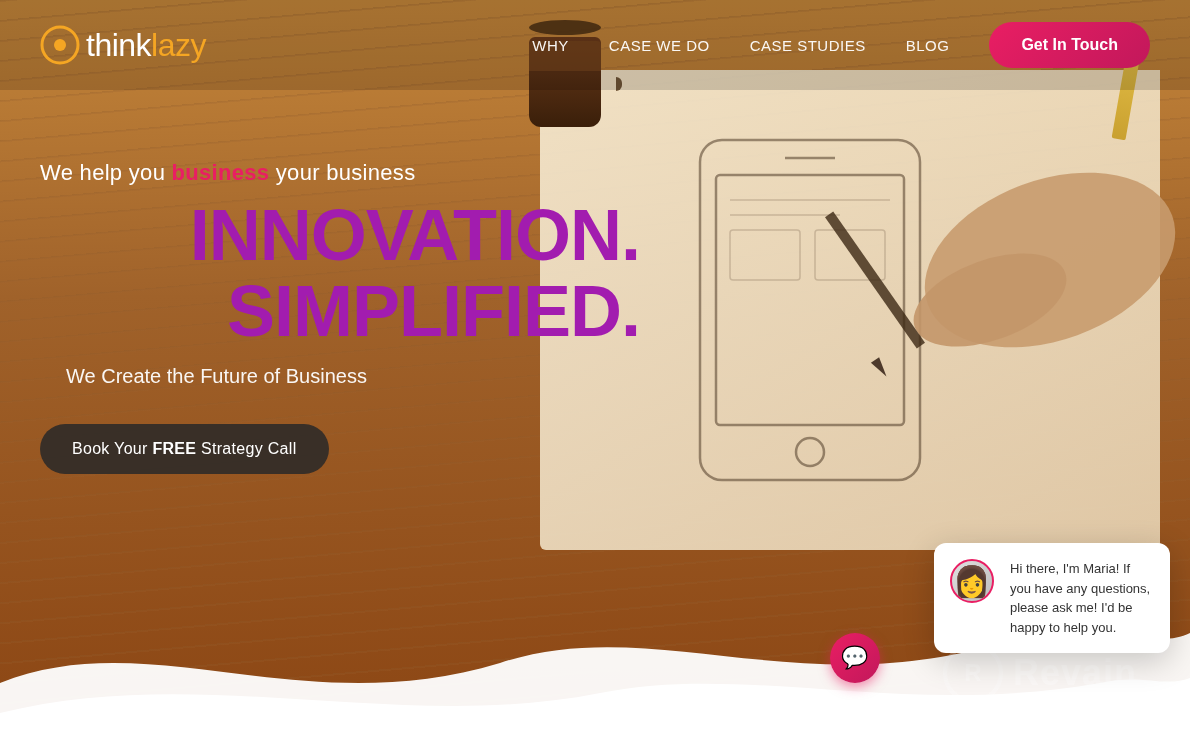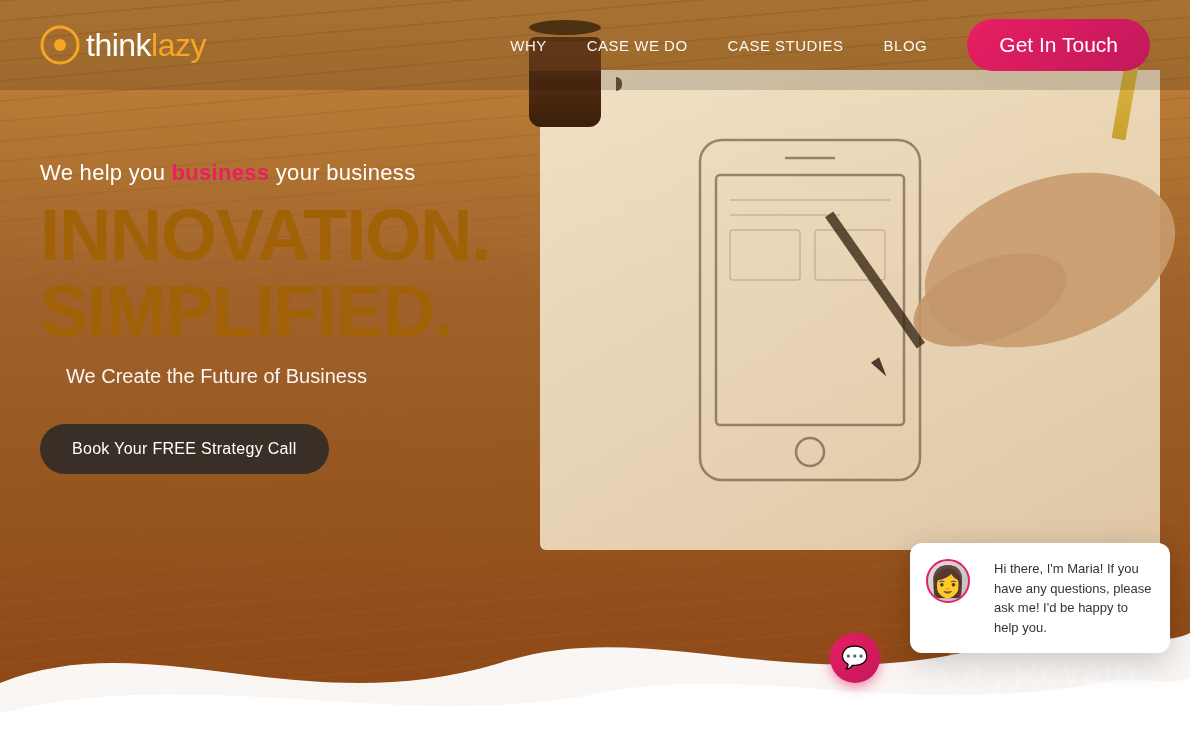--- a/index.html
+++ b/index.html
@@ -87,22 +87,22 @@
       opacity: 0.95;
       cursor: pointer;
     }
 
     .btn-get-in-touch {
       background: linear-gradient(135deg, #e91e63, #c2185b);
       color: white;
       border: none;
       padding: 14px 32px;
       border-radius: 50px;
-      font-size: 21px;
-      font-weight: 400;
+      font-size: 16px;
+      font-weight: 700;
       cursor: pointer;
       white-space: nowrap;
     }
 
     
     .hero-content {
       position: absolute;
       top: 160px;
       left: 40px;
       z-index: 50;
@@ -116,27 +116,28 @@
       margin-bottom: 12px;
       letter-spacing: 0.3px;
     }
 
     .tagline-highlight {
       color: #e91e63;
       font-weight: 700;
     }
 
     .headline {
-      color: #a16207;
+      color: #a21caf;
       font-size: 72px;
       font-weight: 900;
       line-height: 1.05;
       letter-spacing: -1px;
       margin-bottom: 16px;
       text-transform: uppercase;
+      text-align: right;
     }
 
     .subheadline {
       color: white;
       font-size: 20px;
       font-weight: 400;
       margin-bottom: 36px;
       opacity: 0.95;
       margin-left: 26px;
     }
@@ -147,46 +148,46 @@
       border: none;
       padding: 16px 32px;
       border-radius: 50px;
       font-size: 16px;
       font-weight: 500;
       cursor: pointer;
       letter-spacing: 0.3px;
     }
 
     .btn-strategy strong {
-      font-weight: 400;
+      font-weight: 700;
     }
 
     
     .wave-bottom {
       position: absolute;
       bottom: 0;
       left: 0;
       right: 0;
       height: 180px;
       z-index: 10;
     }
 
     
     .chat-widget {
       position: absolute;
       bottom: 90px;
       right: 20px;
-      width: 260px;
+      width: 236px;
       background: white;
       border-radius: 12px;
       padding: 16px;
       box-shadow: 0 8px 32px rgba(0,0,0,0.2);
       z-index: 200;
       display: flex;
-      gap: 24px;
+      gap: 16px;
       align-items: flex-start;
     }
 
     .chat-avatar {
       width: 44px;
       height: 44px;
       border-radius: 50%;
       background: linear-gradient(135deg, #e0e0e0, #bdbdbd);
       flex-shrink: 0;
       overflow: hidden;

